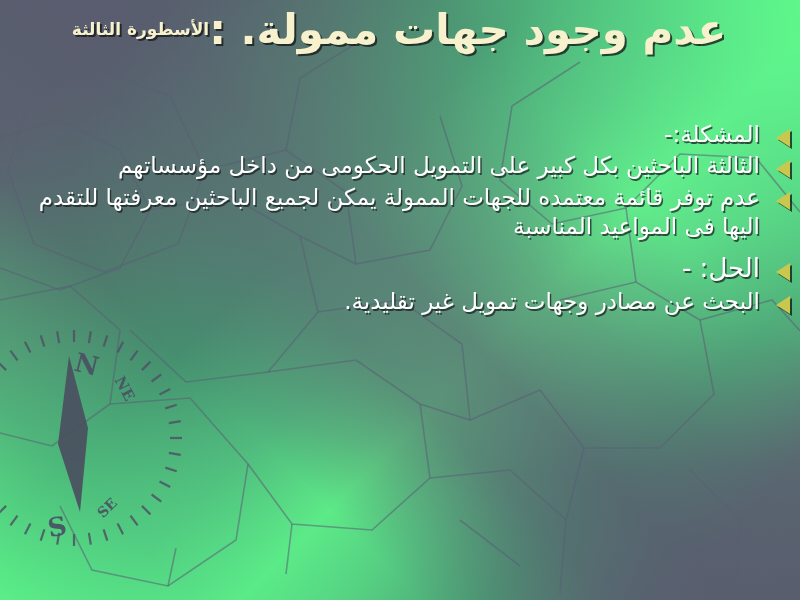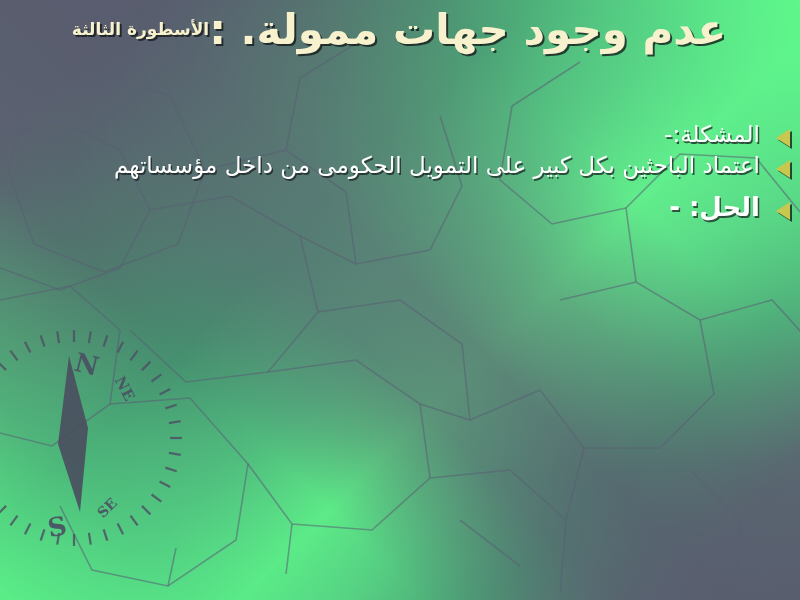--- a/index.html
+++ b/index.html
@@ -95,21 +95,21 @@
     filter:drop-shadow(2px 2px 0 rgba(15,20,20,0.75));
   }
   .btext{
     flex:1 1 auto;
     text-align:right;
     font-size:23px;
     line-height:1.28;
     font-weight:400;
   }
   .bullet.lead .btext{font-size:23px;}
-  .bullet.solution .btext{font-size:26px;font-weight:700;}
+  .bullet.solution .btext{font-size:26px;font-weight:400;}
   .bullet.solution .marker{margin-top:11px;}
   .spacer{height:8px;}
 </style>
 </head>
 <body>
 
 <div id="slide">
 
   <div class="bg-base"></div>
   <div class="bg-diag"></div>
@@ -199,27 +199,35 @@
 
   <div id="body">
 
     <div class="bullet lead">
       <span class="marker"></span>
       <span class="btext">المشكلة:-</span>
     </div>
 
     <div class="bullet">
       <span class="marker"></span>
-      <span class="btext">اعتماد الباحثين بكل كبير على التمويل الحكومى من داخل مؤسساتهم</span>
-    </div>
-
+      <span class="btext">الثالثة الباحثين بكل كبير على التمويل الحكومى من داخل مؤسساتهم</span>
+    </div>
+
+    <div class="bullet">
+      <span class="marker"></span>
+      <span class="btext">عدم توفر قائمة معتمده للجهات الممولة يمكن لجميع الباحثين معرفتها للتقدم اليها فى المواعيد المناسبة</span>
+    </div>
 
     <div class="spacer"></div>
 
     <div class="bullet solution">
       <span class="marker"></span>
       <span class="btext">الحل: -</span>
     </div>
 
+    <div class="bullet">
+      <span class="marker"></span>
+      <span class="btext">البحث عن مصادر وجهات تمويل غير تقليدية.</span>
+    </div>
 
 
   </div>
 </div>
 
 </body></html>

